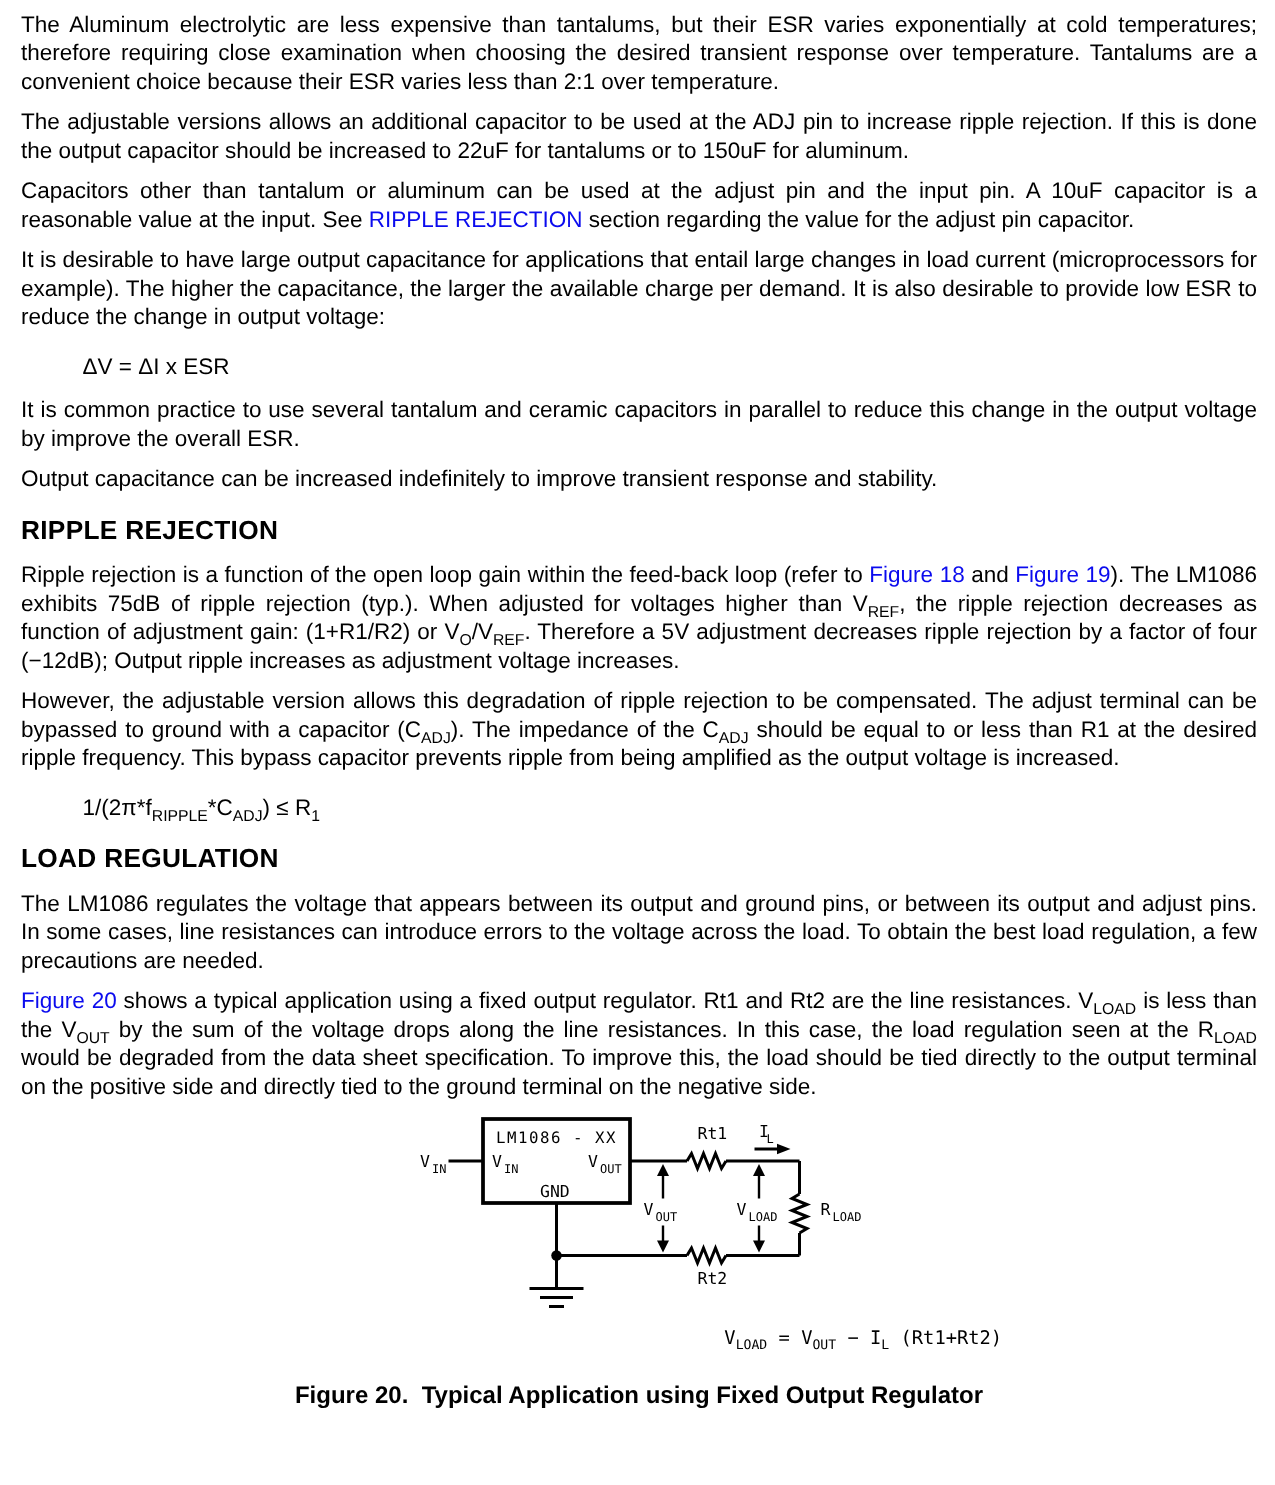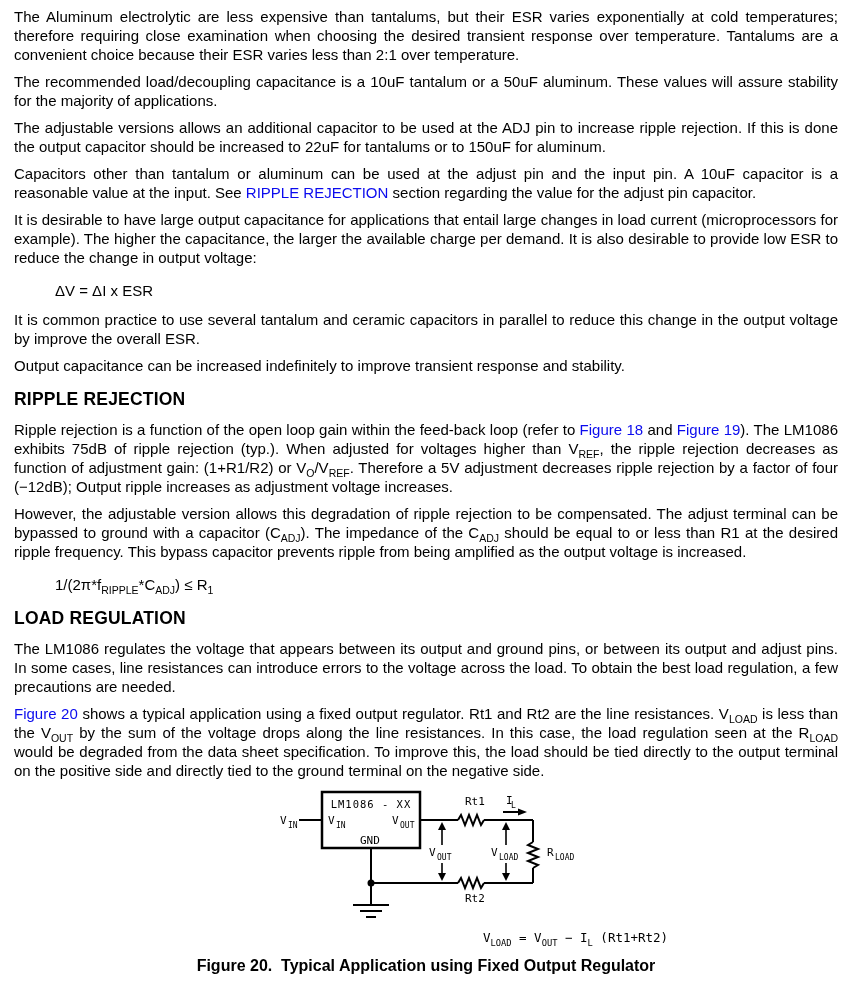--- a/index.html
+++ b/index.html
@@ -20,30 +20,29 @@
   .figure-wrap svg{display:block;margin-left:256px;}
   .schem-text{font-family:"DejaVu Sans Mono",monospace;font-size:11px;fill:#000;}
   .schem-sub{font-family:"DejaVu Sans Mono",monospace;font-size:8px;fill:#000;}
   .schem-title{font-family:"DejaVu Sans Mono",monospace;font-size:10.5px;letter-spacing:1px;fill:#000;}
   .fig-formula{
     font-family:"DejaVu Sans Mono",monospace;font-size:12.5px;
     margin:6px 0 0 299px;text-align:center;
   }
   .fig-caption{
     font-weight:bold;font-size:16px;text-align:center;
-    margin-top:9px;white-space:pre;
+    margin-top:20px;white-space:pre;
   }
 </style>
 </head>
 <body>
 
 <div class="page">
 
   <p><span>The Aluminum electrolytic are less expensive than tantalums, but their ESR varies exponentially at cold temperatures; therefore requiring close examination when choosing the desired transient response over temperature. Tantalums are a convenient choice because their ESR varies less than 2:1 over temperature.</span></p>
-  <p><span>The recommended load/decoupling capacitance is a 10uF tantalum or a 50uF aluminum. These values will assure stability for the majority of applications.</span></p>
   <p><span>The adjustable versions allows an additional capacitor to be used at the ADJ pin to increase ripple rejection. If this is done the output capacitor should be increased to 22uF for tantalums or to 150uF for aluminum.</span></p>
   <p><span>Capacitors other than tantalum or aluminum can be used at the adjust pin and the input pin. A 10uF capacitor is a reasonable value at the input. See </span><span class="link">RIPPLE REJECTION</span><span> section regarding the value for the adjust pin capacitor.</span></p>
   <p><span>It is desirable to have large output capacitance for applications that entail large changes in load current (microprocessors for example). The higher the capacitance, the larger the available charge per demand. It is also desirable to provide low ESR to reduce the change in output voltage:</span></p>
 
   <div class="formula"><span>ΔV = ΔI x ESR</span></div>
 
   <p><span>It is common practice to use several tantalum and ceramic capacitors in parallel to reduce this change in the output voltage by improve the overall ESR.</span></p>
   <p><span>Output capacitance can be increased indefinitely to improve transient response and stability.</span></p>
 
   <h2>RIPPLE REJECTION</h2>

